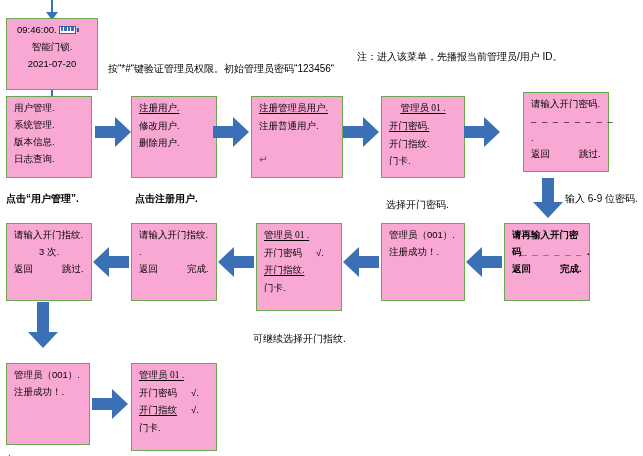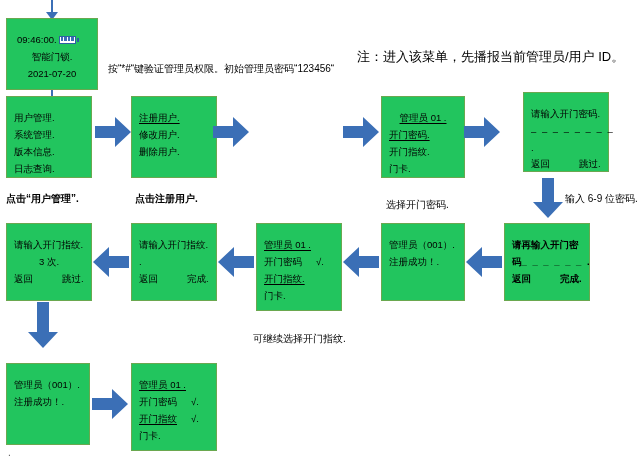--- a/index.html
+++ b/index.html
@@ -10,47 +10,47 @@
     color:#000000;
     position:relative;
     overflow:hidden;
   }
   .canvas{position:relative;width:643px;height:456px;}
 
   
   .box{
     position:absolute;
     border:1px solid #6aa84f;
-    background:#22c55e;
+    background:#f9a8d4;
     box-sizing:border-box;
-    padding:12px 7px;
+    padding:2px 7px;
   }
   .line{
     font-size:9.5px;
     line-height:17px;
     white-space:nowrap;
     color:#000;
   }
   .line.center{text-align:center;}
-  .u{ text-decoration:underline; text-underline-offset:2px;}
+  .u{ text-decoration:underline; text-underline-offset:2px;font-family:Liberation Serif, serif;}
   .chk{display:inline-block;margin-left:14px;}
   .pilcrow{color:#555;font-size:10px;}
   .dashes{letter-spacing:1.5px;}
   .row2{display:flex;}
   .row2 .a{width:48px;}
 
   
   .cap{
     position:absolute;
     font-size:10px;
     line-height:13px;
     white-space:nowrap;
     color:#000;
   }
-  .cap.big{font-size:13px;}
+  .cap.big{font-size:10px;}
 
   
   .arrow{position:absolute;}
   .arrow svg{display:block;}
 
   
   .conn{position:absolute;background:#3b6fb6;}
 
   
   .batt{
@@ -118,20 +118,26 @@
     <div class="line">修改用户.</div>
     <div class="line">删除用户.</div>
   </div>
 
   <div class="arrow" style="left:213px;top:117px;">
     <svg width="36" height="30" viewBox="0 0 36 30">
         <polygon points="0,9 20,9 20,0 36,15 20,30 20,21 0,21" fill="#3b6fb6"></polygon>
       </svg>
   </div>
 
+  <div class="box" style="left:251px;top:96px;width:92px;height:82px;">
+    <div class="line"><span class="u">注册管理员用户.</span></div>
+    <div class="line">注册普通用户.</div>
+    <div class="line">&nbsp;</div>
+    <div class="line pilcrow">↵</div>
+  </div>
 
   <div class="arrow" style="left:343px;top:117px;">
     <svg width="36" height="30" viewBox="0 0 36 30">
         <polygon points="0,9 20,9 20,0 36,15 20,30 20,21 0,21" fill="#3b6fb6"></polygon>
       </svg>
   </div>
 
   <div class="box" style="left:381px;top:96px;width:84px;height:82px;">
     <div class="line center"><span class="u">管理员 01 .</span></div>
     <div class="line"><span class="u">开门密码.</span></div>

